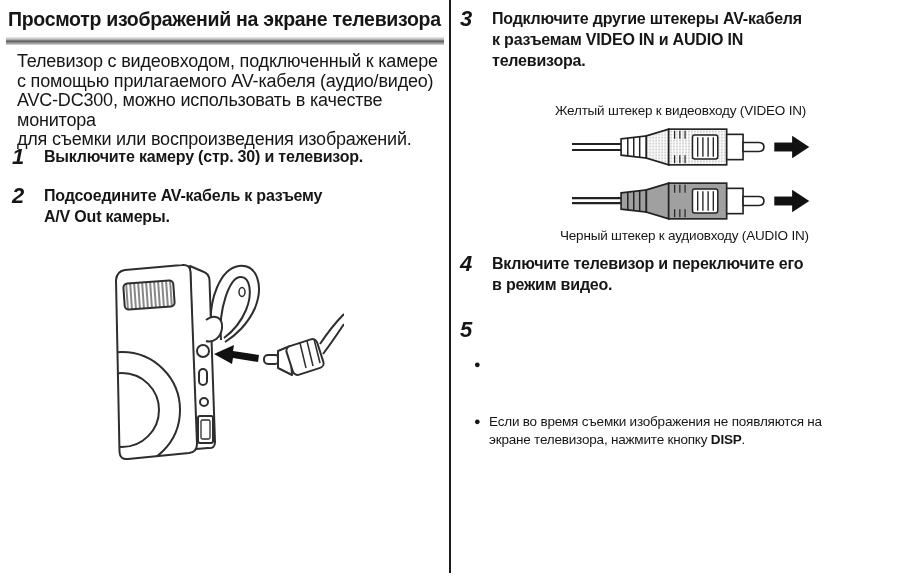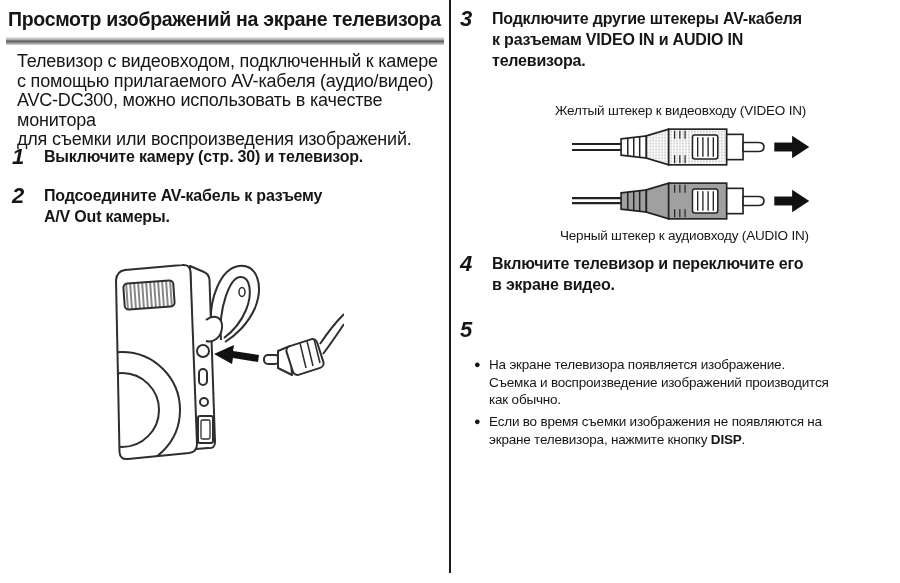--- a/index.html
+++ b/index.html
@@ -188,32 +188,29 @@
           <path d="M296,15 L296,45 L319,30 Z" fill="#111"></path>
         </g>
       </svg>
     </div>
 
     <div class="fig-caption" style="left:100px; top:220px;">Черный штекер к аудиовходу (AUDIO IN)</div>
 
     <div class="step" style="left:0; top:245px; width:436px;">
       <div class="step-num">4</div>
       <div class="step-text">Включите телевизор и переключите его
-в экране видео.</div>
+в режим видео.</div>
     </div>
 
     <div class="step" style="left:0; top:311px; width:436px;">
       <div class="step-num">5</div>
     </div>
 
     <div class="note" style="left:14px; top:348px;">
       <div class="note-bullet">●</div>
-      <div class="note-text">На экране телевизора появляется изображение.
-Съемка и воспроизведение изображений производится
-как обычно.</div>
     </div>
 
     <div class="note" style="left:14px; top:405px;">
       <div class="note-bullet">●</div>
       <div class="note-text"><span>Если во время съемки изображения не появляются на
 экране телевизора, нажмите кнопку </span><span class="note-bold">DISP</span><span>.</span></div>
     </div>
 
   </div>
 </div>

